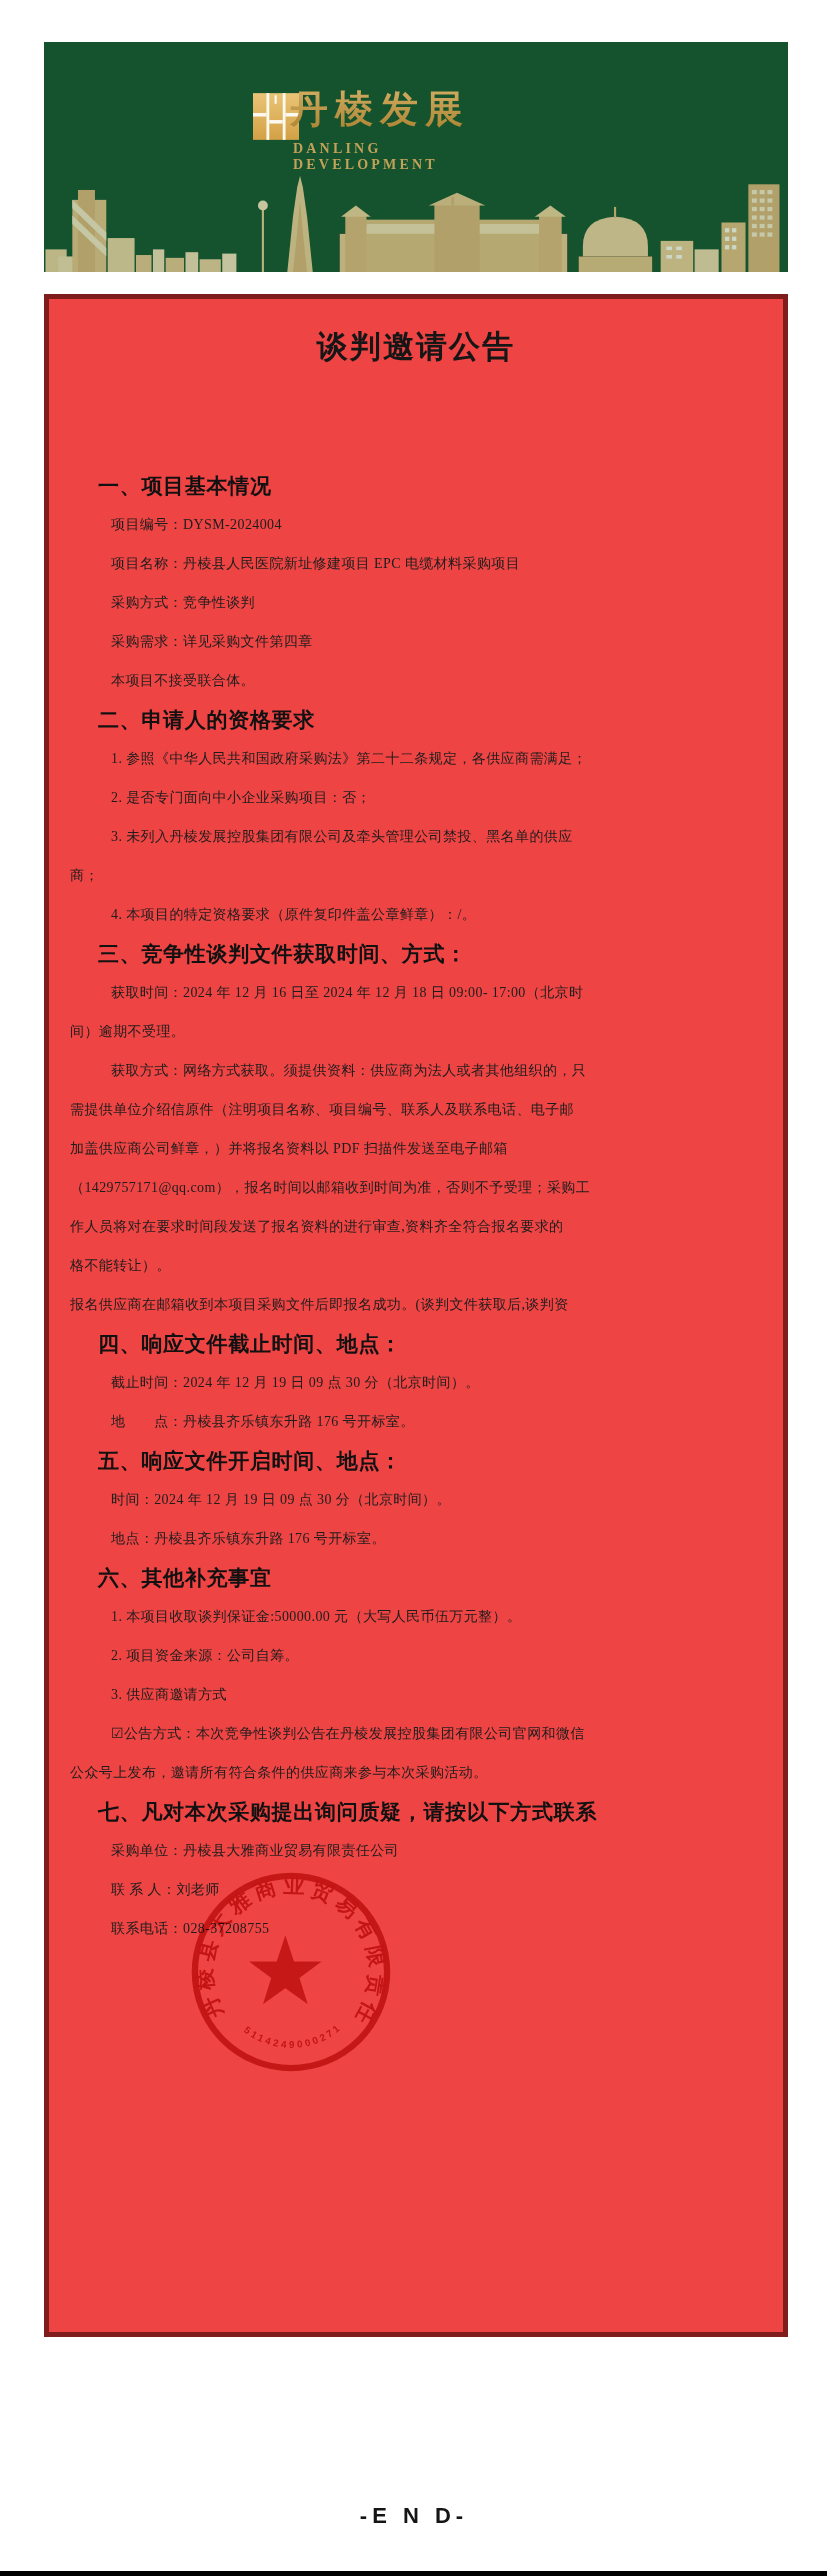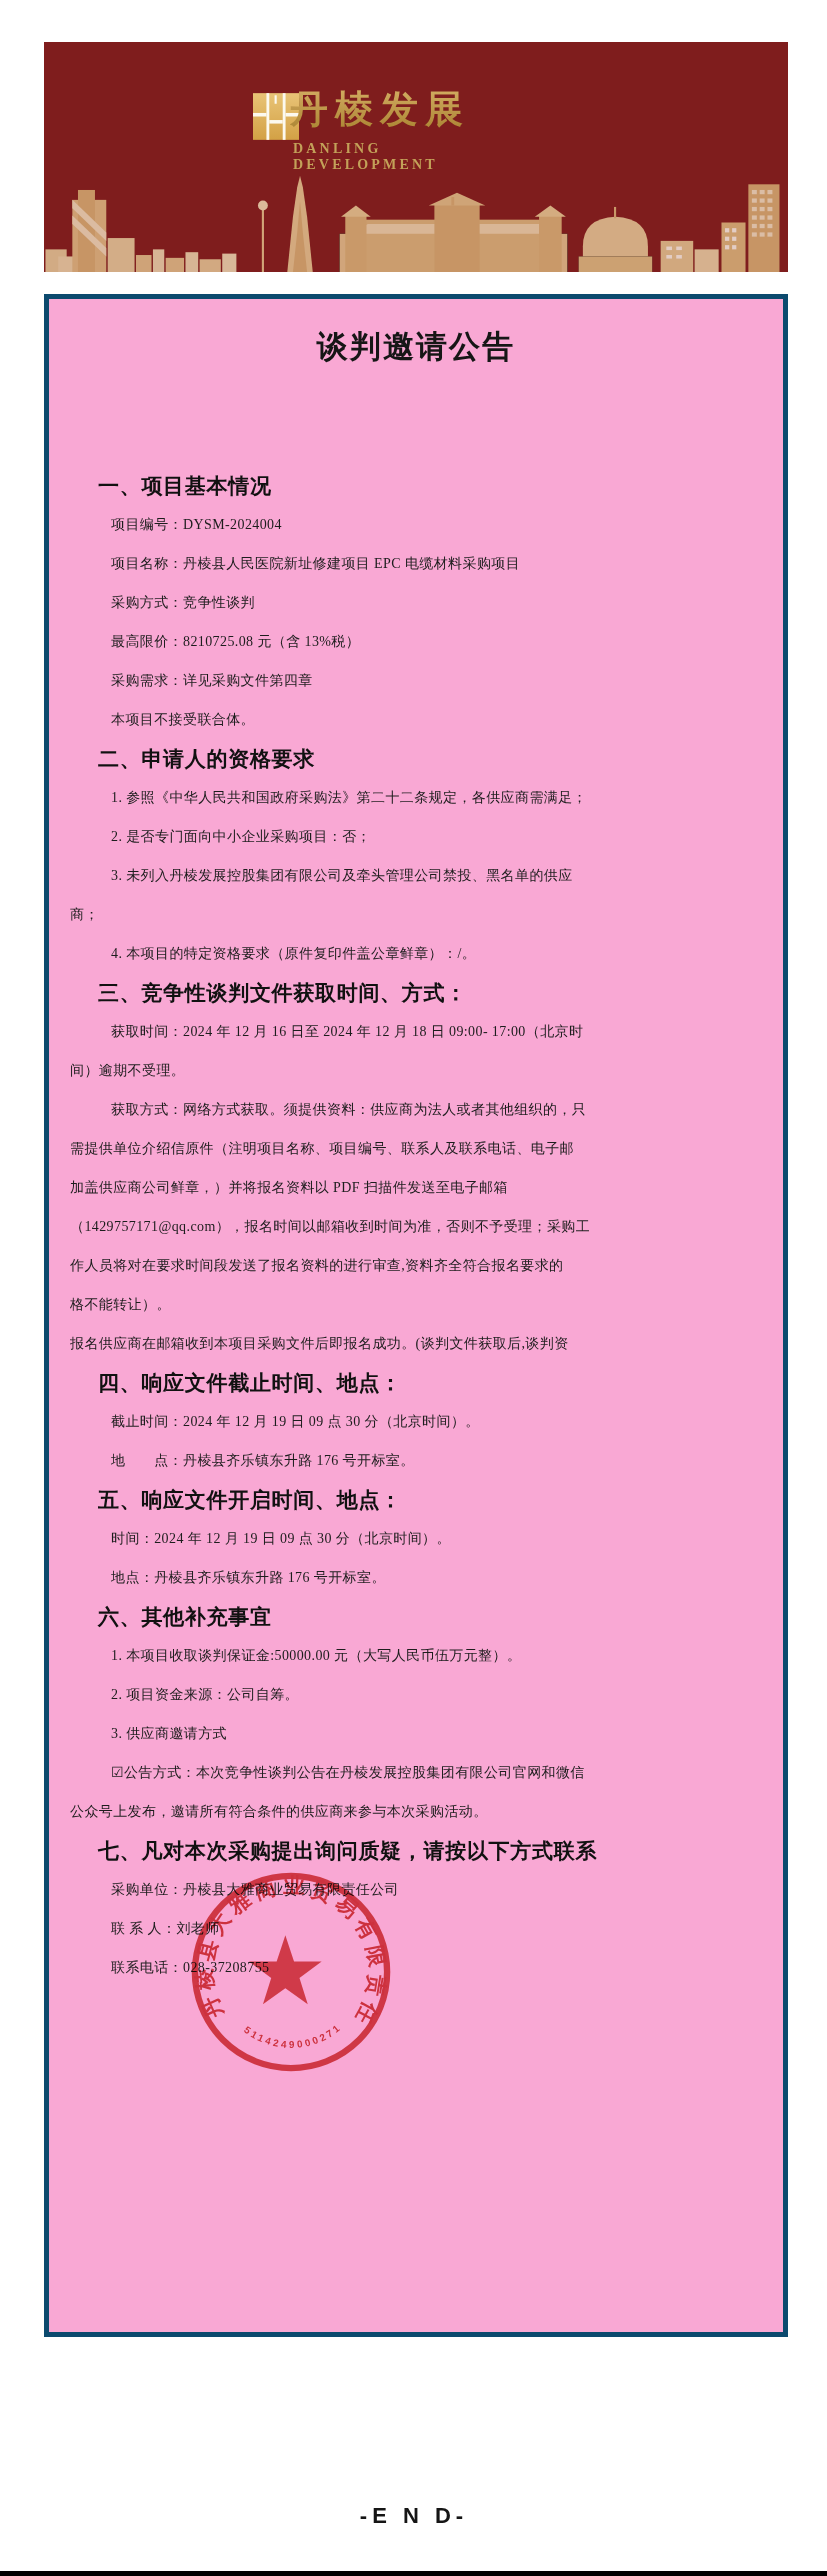--- a/index.html
+++ b/index.html
@@ -5,42 +5,42 @@
   html,body{margin:0;padding:0;}
   body{
     width:828px;height:2576px;position:relative;background:#ffffff;
     overflow:hidden;
     font-family:"Liberation Serif", serif;
     -webkit-font-smoothing:antialiased;
   }
   
   .header{
     position:absolute;left:44px;top:42px;width:744px;height:230px;
-    background:#7f1d1d;
+    background:#14532d;
   }
   .logo{position:absolute;left:209px;top:51px;width:46px;height:47px;}
   .brand-cn{
     position:absolute;left:246px;top:42px;width:233px;height:50px;
     font-size:38px;font-weight:700;letter-spacing:7px;line-height:50px;
     color:#bd9340;
     background:linear-gradient(180deg,#d8b express066,#a8812f);
     background:linear-gradient(180deg,#d6b066,#a8812f);
     -webkit-background-clip:text;background-clip:text;-webkit-text-fill-color:transparent;
     font-family:"Liberation Serif", serif;
   }
   .brand-en{
     position:absolute;left:249px;top:99px;width:233px;
     font-size:14px;letter-spacing:3.2px;color:#c3a159;font-weight:700;
     font-family:"Liberation Serif", serif;
   }
   .skyline{position:absolute;left:0;bottom:0;width:744px;height:99px;}
   
   .doc{
     position:absolute;left:44px;top:294px;width:744px;height:2043px;
-    box-sizing:border-box;border:5px solid #0c4a6e;background:#f9a8d4;
+    box-sizing:border-box;border:5px solid #7f1d1d;background:#ef4444;
   }
   .doc-title{
     position:absolute;top:27px;left:0;width:100%;text-align:center;
     font-size:31px;font-weight:700;letter-spacing:2.1px;color:#161616;
     font-family:"Liberation Serif", serif;
   }
   .doc-lines{position:absolute;top:167px;left:21px;right:15.6px;}
   .doc-line{
     height:39px;line-height:39px;font-size:14px;color:#1d1d1d;
     white-space:nowrap;letter-spacing:0.4px;overflow:visible;
@@ -170,21 +170,20 @@
   </svg>
 </div>
 
 <div class="doc">
   <div class="doc-title">谈判邀请公告</div>
   <div class="doc-lines" id="doc-lines">
       <div class="doc-line heading">一、项目基本情况</div>
       <div class="doc-line indent">项目编号：DYSM-2024004</div>
       <div class="doc-line indent">项目名称：丹棱县人民医院新址修建项目 EPC 电缆材料采购项目</div>
       <div class="doc-line indent">采购方式：竞争性谈判</div>
-      <div class="doc-line indent">最高限价：8210725.08 元（含 13%税）</div>
       <div class="doc-line indent">采购需求：详见采购文件第四章</div>
       <div class="doc-line indent">本项目不接受联合体。</div>
       <div class="doc-line heading">二、申请人的资格要求</div>
       <div class="doc-line indent">1. 参照《中华人民共和国政府采购法》第二十二条规定，各供应商需满足；</div>
       <div class="doc-line indent">2. 是否专门面向中小企业采购项目：否；</div>
       <div class="doc-line indent">3. 未列入丹棱发展控股集团有限公司及牵头管理公司禁投、黑名单的供应</div>
       <div class="doc-line flush">商；</div>
       <div class="doc-line indent">4. 本项目的特定资格要求（原件复印件盖公章鲜章）：/。</div>
       <div class="doc-line heading">三、竞争性谈判文件获取时间、方式：</div>
       <div class="doc-line indent">获取时间：2024 年 12 月 16 日至 2024 年 12 月 18 日 09:00- 17:00（北京时</div>

